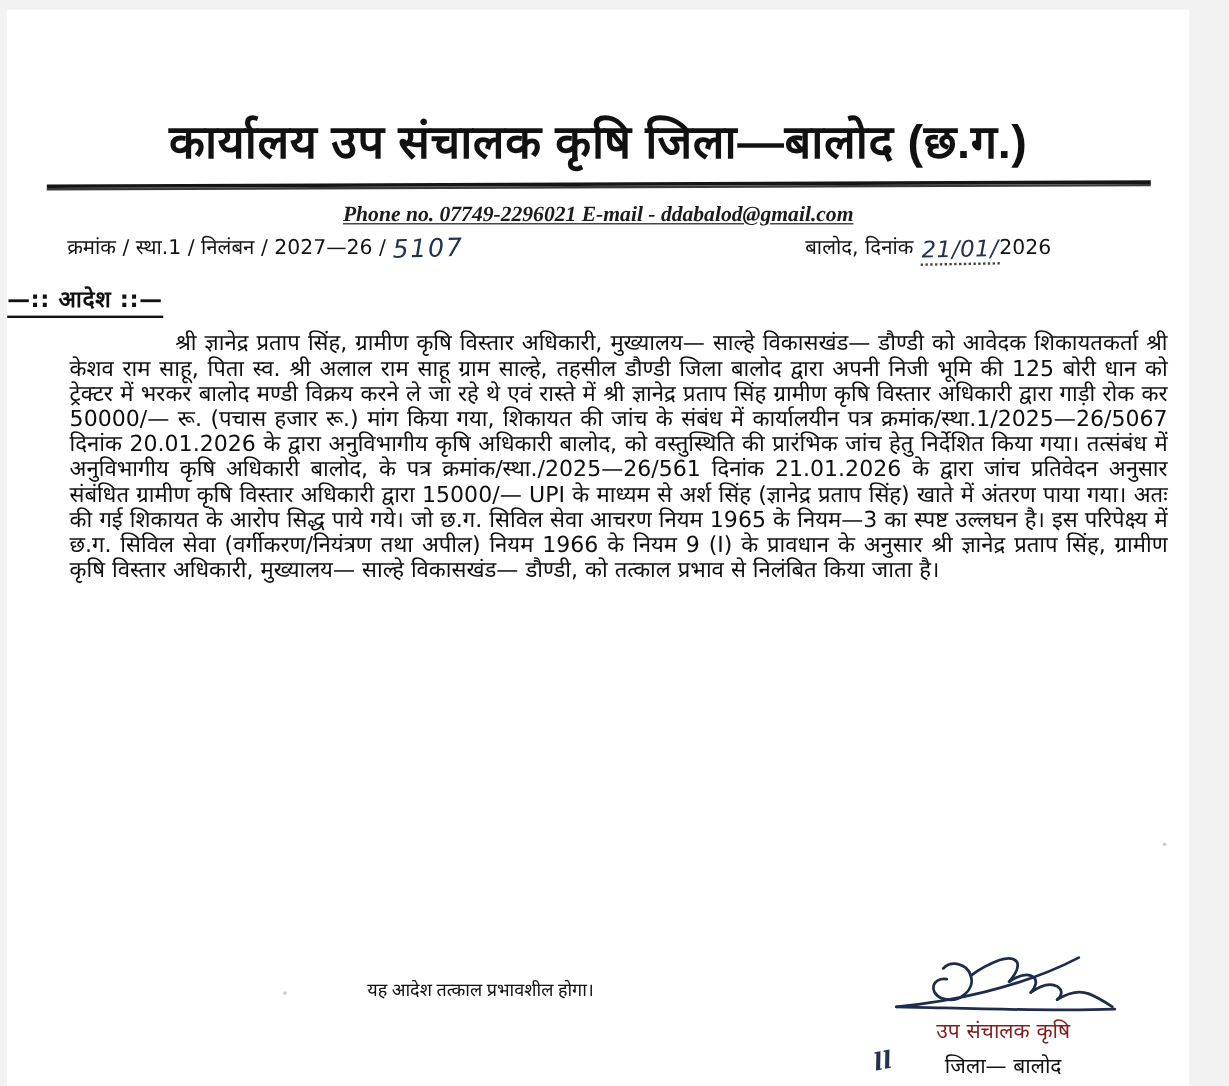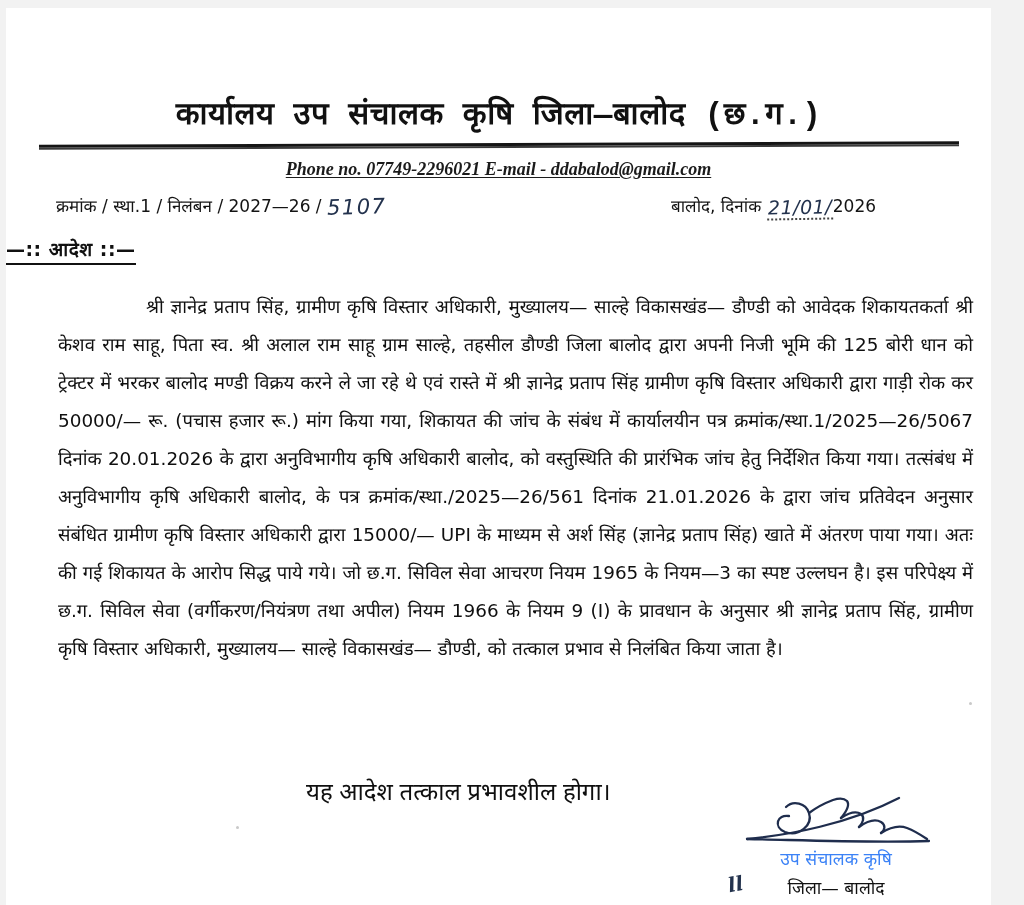--- a/index.html
+++ b/index.html
@@ -35,22 +35,22 @@
 
   
   .letterhead {
     position: absolute;
     left: 0;
     top: 0;
     width: 985px;
   }
   .office-title {
     text-align: center;
-    font-family: Liberation Mono, monospace;
-    font-size: 31px;
+    font-family: Liberation Sans, sans-serif;
+    font-size: 39px;
     font-weight: 700;
     letter-spacing: 0.5px;
     color: #111111;
     padding-top: 90px;
     line-height: 1.15;
     white-space: nowrap;
   }
   .header-rule {
     margin: 9px auto 0 auto;
     width: 920px;
@@ -132,43 +132,43 @@
     color: #111111;
     border-bottom: 2px solid #111111;
     padding-bottom: 1px;
     letter-spacing: 0.5px;
   }
 
   
   .body-block {
     position: absolute;
     left: 52px;
-    top: 280px;
+    top: 268px;
     width: 915px;
     font-family: "DejaVu Sans", sans-serif;
     font-size: 18.4px;
-    line-height: 38px;
+    line-height: 21px;
     color: #0f0f0f;
     text-align: justify;
     text-justify: inter-word;
   }
   .body-block p {
     margin: 0 0 0 0;
     text-indent: 88px;
   }
   .body-block p.p2 {
     margin-top: 5px;
   }
   .closing-line {
     position: absolute;
     left: 52px;
-    top: 766px;
+    top: 806px;
     width: 915px;
-    font-family: Liberation Sans, sans-serif;
-    font-size: 24px;
+    font-family: Liberation Serif, serif;
+    font-size: 15px;
     color: #0f0f0f;
     text-indent: 248px;
   }
 
   
   .sign-block {
     position: absolute;
     left: 700px;
     top: 786px;
     width: 260px;
@@ -176,21 +176,21 @@
   }
   .signature-svg {
     display: block;
     margin: 0 auto;
     width: 215px;
     height: 56px;
   }
   .sign-name {
     font-family: "DejaVu Sans", sans-serif;
     font-size: 17.5px;
-    color: #3b82f6;
+    color: #7f1d1d;
     margin-top: -4px;
     white-space: nowrap;
   }
   .sign-sub {
     font-family: "DejaVu Sans", sans-serif;
     font-size: 17.5px;
     color: #111111;
     margin-top: 5px;
     white-space: nowrap;
     position: relative;

